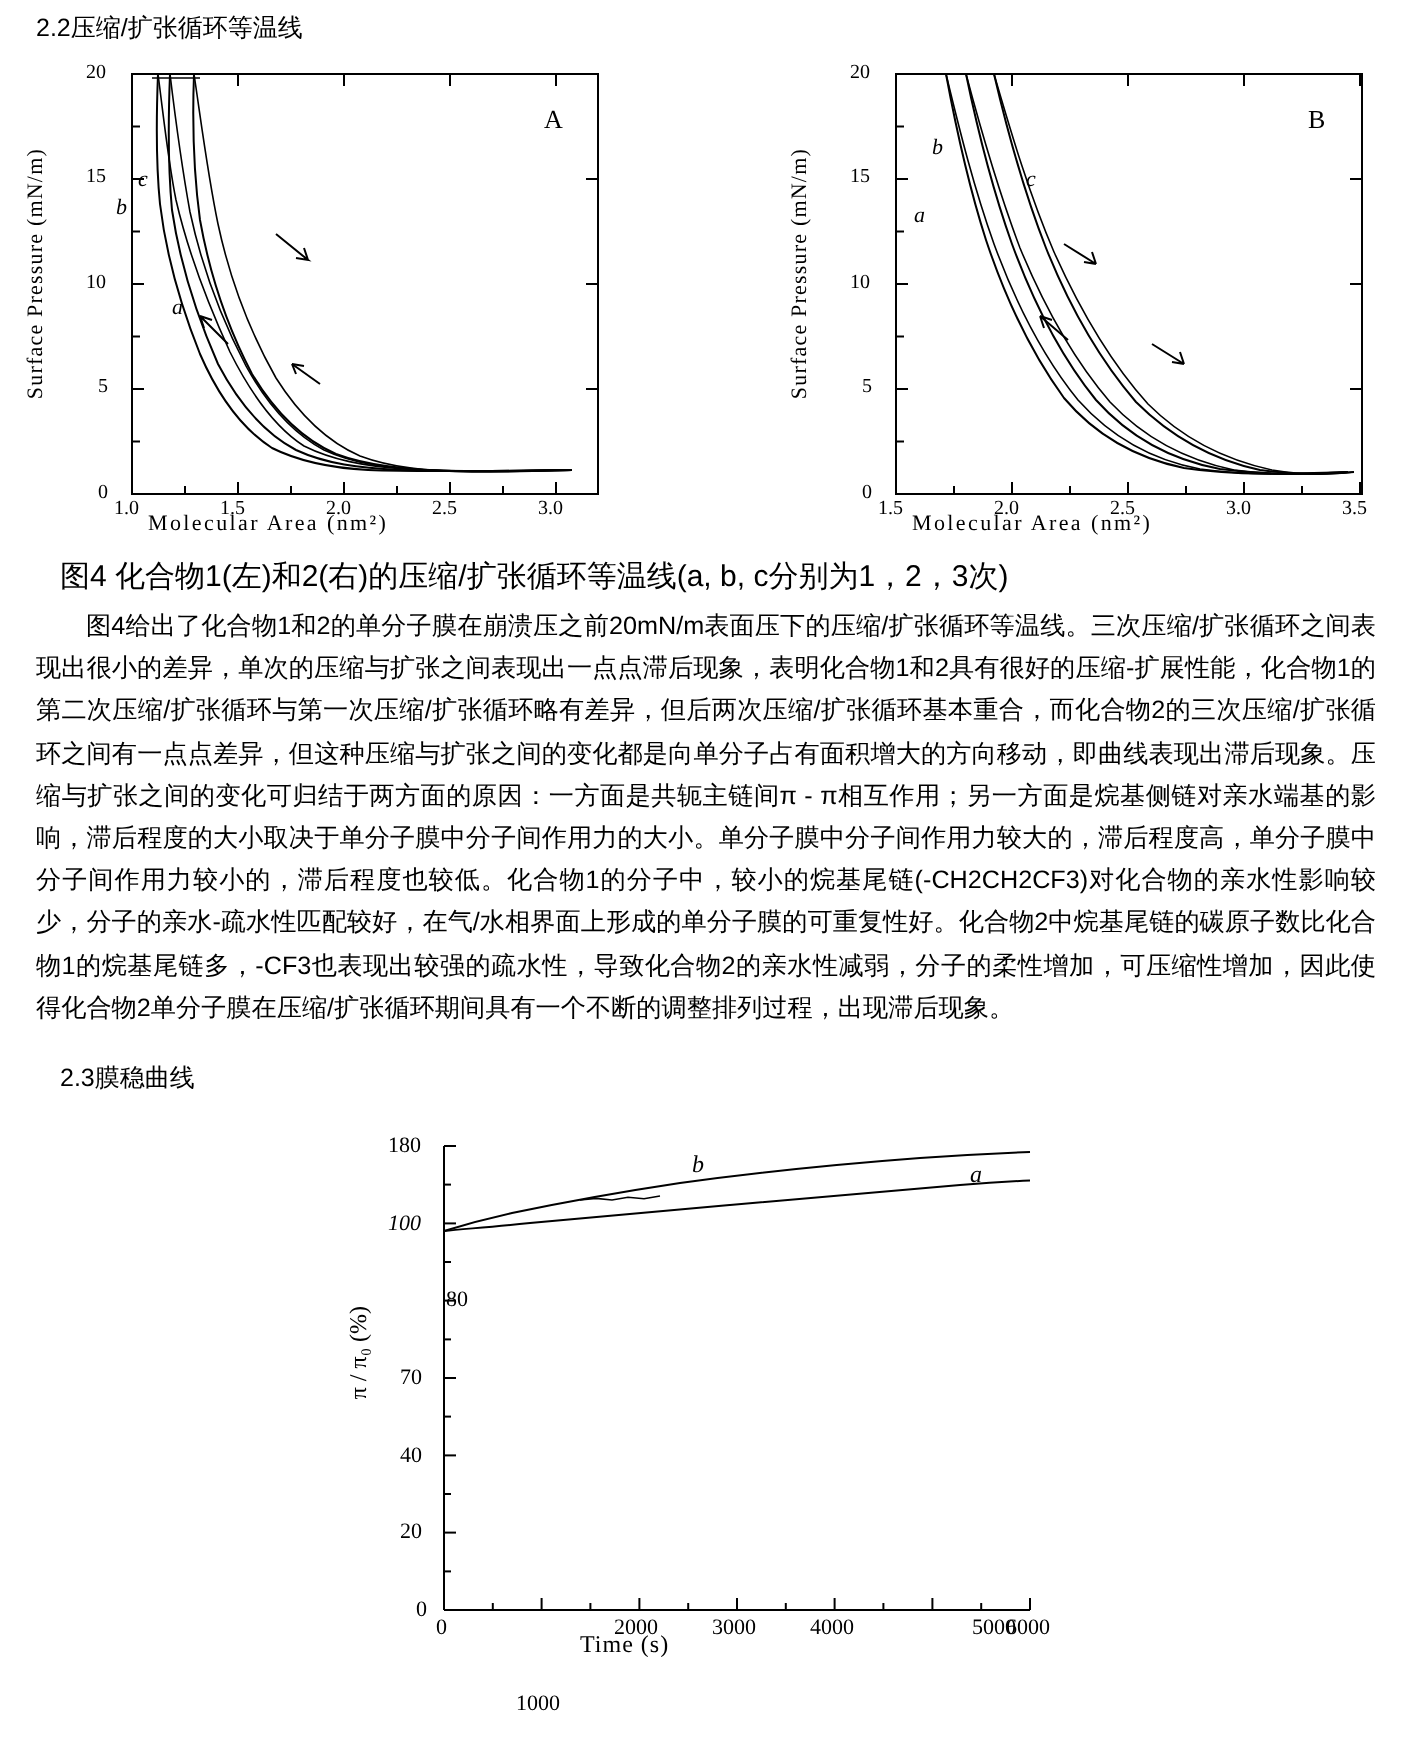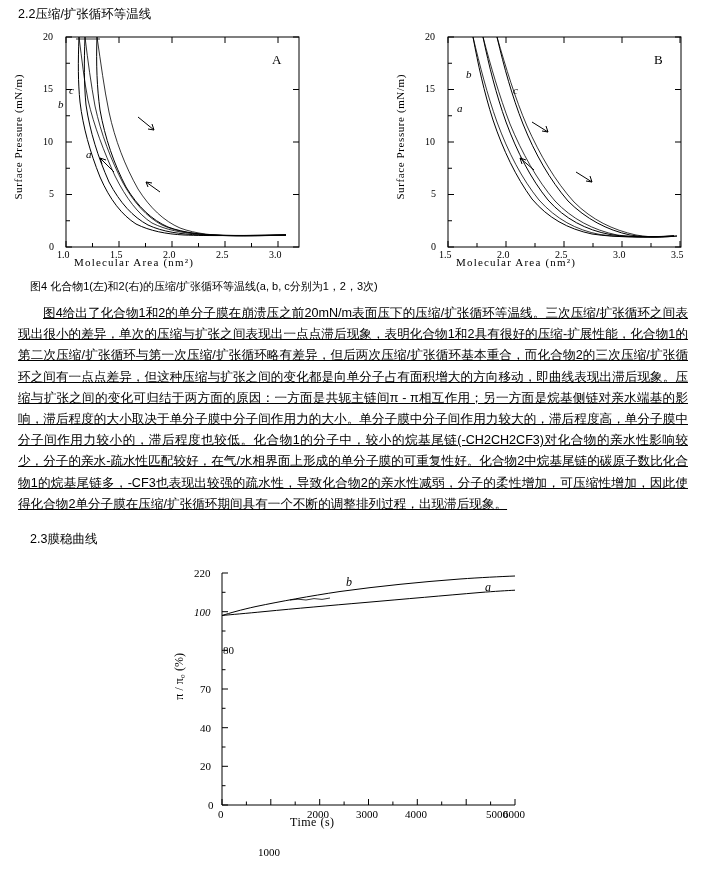--- a/index.html
+++ b/index.html
@@ -24,37 +24,36 @@
     position: absolute;
     font-size: 12.5px;
     color: #000;
     letter-spacing: 0px;
   }
   #heading-22 { left: 18px; top: 6px; }
   #heading-23 { left: 30px; top: 531px; }
 
   .figure-caption {
     position: absolute;
-    font-size: 11px;
+    font-size: 15px;
     color: #000;
   }
   #caption-fig4 { left: 30px; top: 279px; }
   #caption-fig5 { left: 18px; top: 853px; }
 
   .body-text {
     position: absolute;
     left: 18px;
     top: 303px;
     width: 670px;
     font-size: 12.6px;
     line-height: 21.2px;
     text-align: justify;
     text-indent: 25px;
     color: #000;
-    text-decoration: underline;
   }
 
   
   .chart-box {
     position: absolute;
     background: #ffffff;
   }
   #chart-a { left: 14px; top: 22px; width: 300px; height: 250px; }
   #chart-b { left: 396px; top: 22px; width: 300px; height: 250px; }
   #chart-c { left: 170px; top: 555px; width: 390px; height: 290px; }
@@ -306,21 +305,21 @@
     <div class="axis-title-x" style="left:120px; top:260px; width:160px; font-size:12px; letter-spacing:0.5px;">Time (s)</div>
     <div class="curve-label" style="left:315px; top:25px; font-size:12px;">a</div>
     <div class="curve-label" style="left:176px; top:20px; font-size:12px;">b</div>
 
     <div class="tick-label" style="left:38px; top:244px; font-size:11px;">0</div>
     <div class="tick-label" style="left:30px; top:205px; font-size:11px;">20</div>
     <div class="tick-label" style="left:30px; top:167px; font-size:11px;">40</div>
     <div class="tick-label" style="left:30px; top:128px; font-size:11px;">70</div>
     <div class="tick-label" style="left:30px; top:89px; font-size:11px;margin-left:23px;">80</div>
     <div class="tick-label" style="left:24px; top:51px; font-size:11px;font-style:italic;">100</div>
-    <div class="tick-label" style="left:24px; top:12px; font-size:11px;">220</div>
+    <div class="tick-label" style="left:24px; top:12px; font-size:11px;">180</div>
 
     <div class="tick-label" style="left:48px; top:253px; font-size:11px;">0</div>
     <div class="tick-label" style="left:88px; top:253px; font-size:11px;margin-top:38px;">1000</div>
     <div class="tick-label" style="left:137px; top:253px; font-size:11px;">2000</div>
     <div class="tick-label" style="left:186px; top:253px; font-size:11px;">3000</div>
     <div class="tick-label" style="left:235px; top:253px; font-size:11px;">4000</div>
     <div class="tick-label" style="left:284px; top:253px; font-size:11px;margin-left:32px;">5000</div>
     <div class="tick-label" style="left:333px; top:253px; font-size:11px;">6000</div>
   </div>
 

